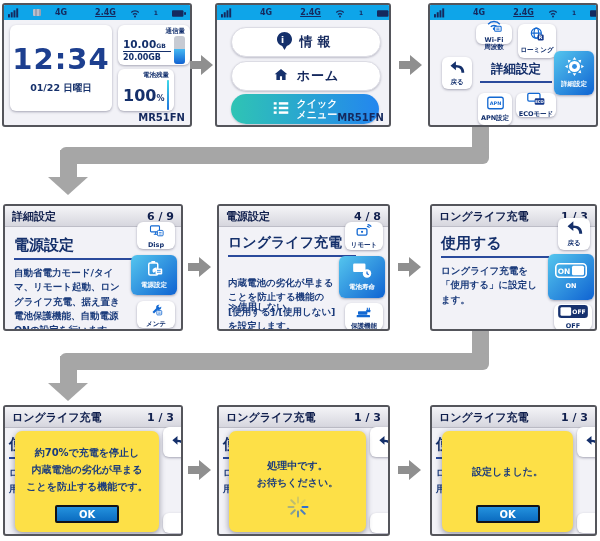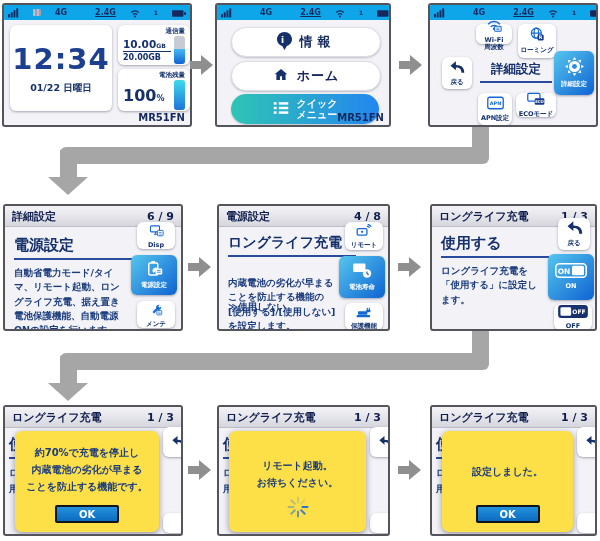--- a/index.html
+++ b/index.html
@@ -96,21 +96,21 @@
     <div style="display:flex;gap:3px;align-items:center;">
       <div style="flex:1;">
         <div style="font-size:10.5px;font-weight:bold;color:#15306b;border-bottom:1.5px solid #15306b;padding-bottom:1px;"><span>10.00</span><span style="font-size:6px;">GB</span></div>
         <div style="font-size:8px;font-weight:bold;color:#15306b;margin-top:1px;">20.00GB</div>
       </div>
       <div class="gauge" style="position:relative;width:11px;height:28px;">
           <div class="fill" style="height:55%;"></div>
         </div>
     </div>
   </div>
-  <div class="card" style="left:114px;top:64px;width:72px;height:42px;align-items:stretch;justify-content:flex-start;padding:3px 5px;box-sizing:border-box;">
+  <div class="card" style="left:114px;top:64px;width:56px;height:42px;align-items:stretch;justify-content:flex-start;padding:3px 5px;box-sizing:border-box;">
     <div class="lbl" style="text-align:right;">電池残量</div>
     <div style="display:flex;gap:3px;align-items:center;">
       <div style="flex:1;font-size:16px;font-weight:bold;color:#15306b;"><span>100</span><span style="font-size:8px;">%</span></div>
       <div class="gauge" style="position:relative;width:11px;height:30px;">
           <div class="fill batt" style="height:100%;"></div>
         </div>
     </div>
   </div>
   <div class="model">MR51FN</div>
 </div>
@@ -390,21 +390,21 @@
   <div class="frag fragtitle" style="left:4px;top:28px;">使</div>
   <div class="frag fragchar" style="left:4px;top:60px;">ロ</div>
   <div class="frag fragchar" style="left:4px;top:76px;">用</div>
   <div class="frag card" style="left:151px;top:20px;width:30px;height:30px;">
       <span><svg width="15" height="13" viewBox="0 0 22 19">
           <path d="M9.5 1.5 2 7.8l7.5 6.3v-3.9c5 .1 7.6 2.3 7.6 7.3H21c0-7.6-4.3-10.4-11.5-10.6z" fill="#15306b"></path>
         </svg></span>
     </div>
   <div class="frag card" style="left:151px;top:106px;width:30px;height:20px;"></div>
   <div class="dialog" style="left:10px;top:24px;width:137px;height:101px;">
-    <div class="msg" style="margin-top:26px;">リモート起動。
+    <div class="msg" style="margin-top:26px;">処理中です。
 お待ちください。</div>
     <div style="position:absolute;left:50%;bottom:10px;transform:translateX(-50%);">
       <svg width="22" height="22" viewBox="0 0 22 22">
           <g stroke="#2f6fd0" stroke-width="2" stroke-linecap="round">
         <line x1="15.5" y1="11" x2="20.5" y2="11" opacity="1"></line>
             <line x1="14.2" y1="14.2" x2="17.7" y2="17.7" opacity=".85"></line>
         <line x1="11" y1="15.5" x2="11" y2="20.5" opacity=".7"></line>
             <line x1="7.8" y1="14.2" x2="4.3" y2="17.7" opacity=".55"></line>
         <line x1="6.5" y1="11" x2="1.5" y2="11" opacity=".4"></line>
             <line x1="7.8" y1="7.8" x2="4.3" y2="4.3" opacity=".3"></line>

